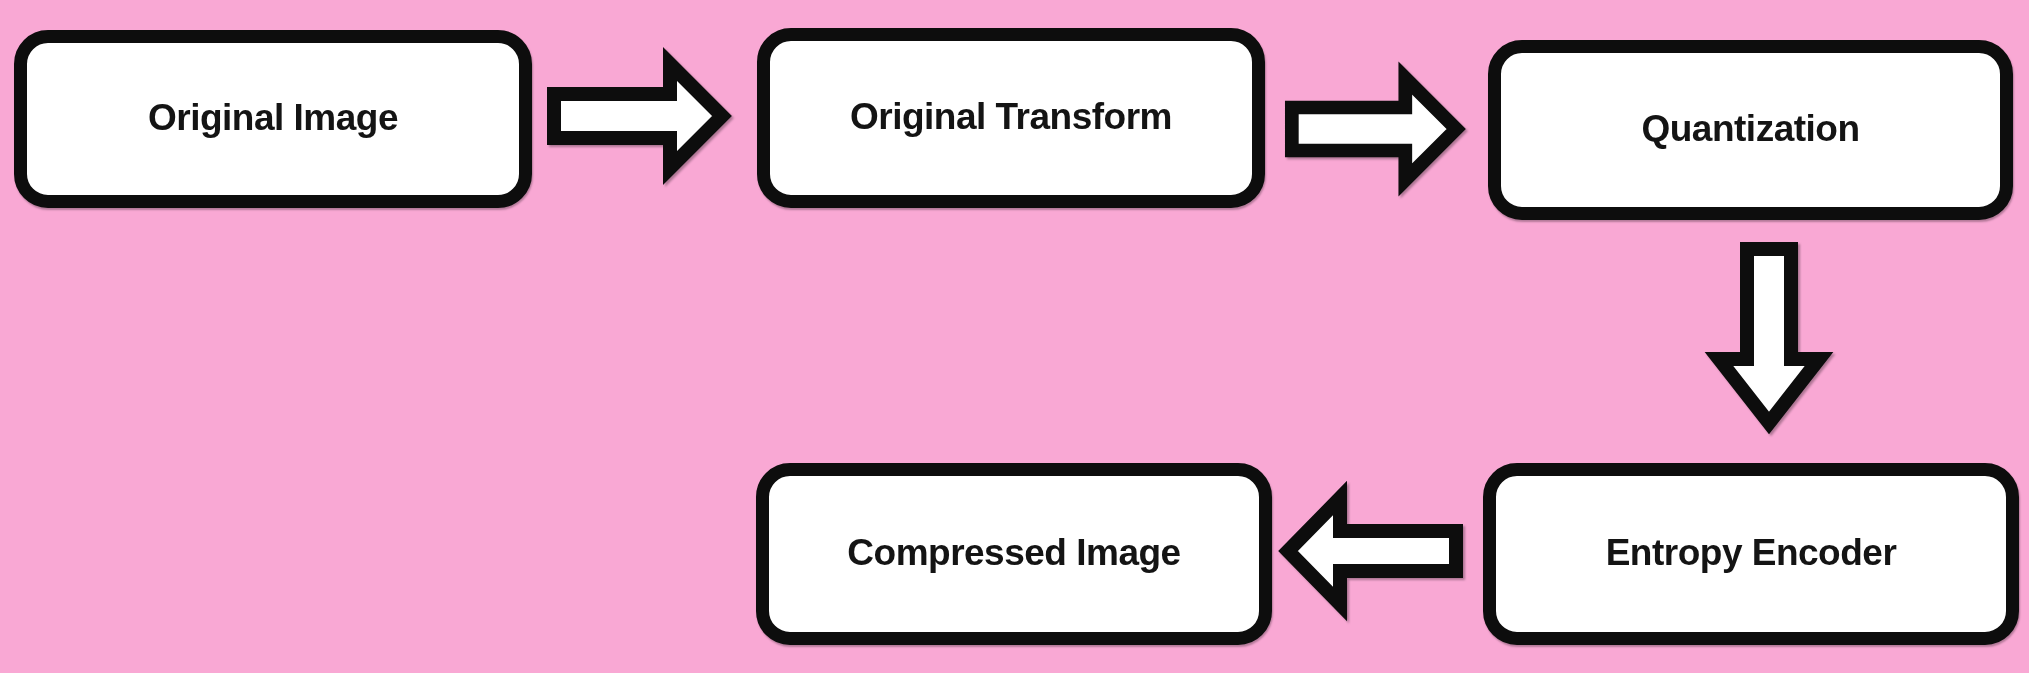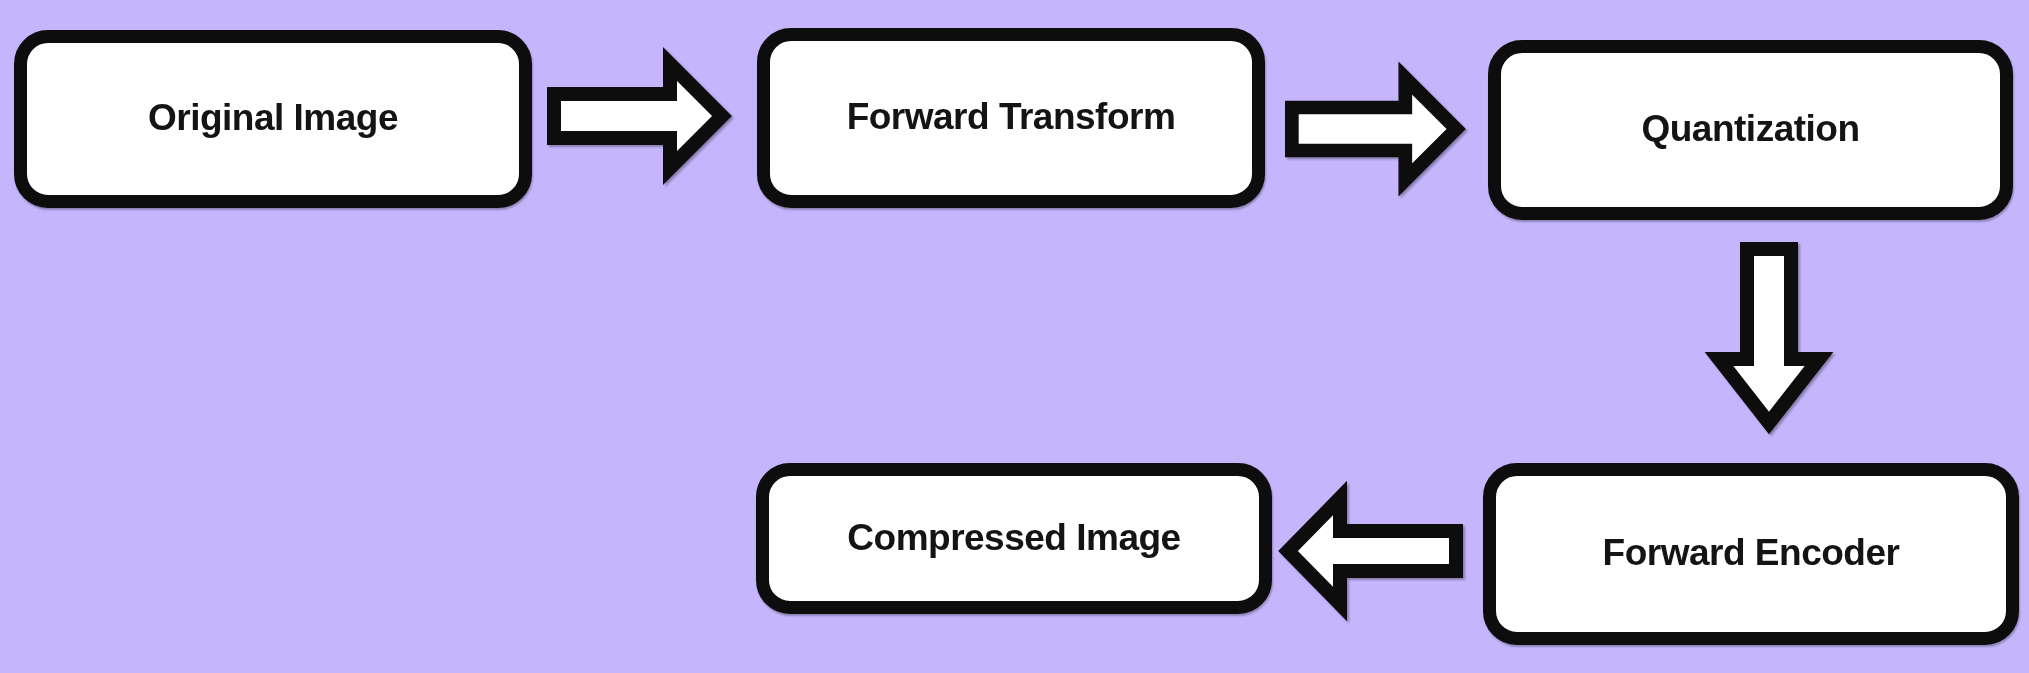--- a/index.html
+++ b/index.html
@@ -4,21 +4,21 @@
 <style>
   html, body {
     margin: 0;
     padding: 0;
     background: #ffffff;
   }
   .canvas {
     position: relative;
     width: 2029px;
     height: 673px;
-    background: #c4b5fd;
+    background: #f9a8d4;
     overflow: hidden;
     font-family: "Liberation Sans", sans-serif;
   }
   .box {
     position: absolute;
     background: #ffffff;
     border: 13px solid #0d0d0d;
     border-radius: 34px;
     display: flex;
     align-items: center;
@@ -43,21 +43,21 @@
     fill: #ffffff;
     stroke: #0d0d0d;
     stroke-width: 14;
     stroke-linejoin: miter;
     stroke-miterlimit: 10;
   }
   
   #node-original    { left: 14px;   top: 30px;  width: 518px; height: 178px; }
   #node-forward     { left: 757px;  top: 28px;  width: 508px; height: 180px; }
   #node-quant       { left: 1488px; top: 28px;  width: 525px; height: 180px; margin-top: 12px; }
-  #node-compressed  { left: 756px;  top: 463px; width: 516px; height: 151px; }
+  #node-compressed  { left: 756px;  top: 463px; width: 516px; height: 182px; }
   #node-entropy     { left: 1483px; top: 463px; width: 536px; height: 182px; }
   
   #arrow-1    { left: 546px;  top: 54px;  width: 184px; height: 124px; }
   #arrow-2    { left: 1284px; top: 66px;  width: 180px; height: 126px; }
   #arrow-down { left: 1707px; top: 241px; width: 124px; height: 193px; }
   #arrow-left { left: 1280px; top: 484px; width: 184px; height: 135px; }
 </style>
 </head>
 <body>
 
@@ -65,21 +65,21 @@
 
   <div class="box" id="node-original">
     <span class="label">Original Image</span>
   </div>
 
   <svg class="arrow" id="arrow-1" viewBox="0 0 184 124" aria-hidden="true">
     <path d="M8 40 H124 V10 L176 62 L124 114 V84 H8 Z"></path>
   </svg>
 
   <div class="box" id="node-forward">
-    <span class="label">Forward Transform</span>
+    <span class="label">Original Transform</span>
   </div>
 
   <svg class="arrow" id="arrow-2" viewBox="0 0 184 124" aria-hidden="true">
     <path d="M8 40 H124 V10 L176 62 L124 114 V84 H8 Z"></path>
   </svg>
 
   <div class="box" id="node-quant">
     <span class="label">Quantization</span>
   </div>
 
@@ -89,16 +89,16 @@
 
   <div class="box" id="node-compressed">
     <span class="label">Compressed Image</span>
   </div>
 
   <svg class="arrow" id="arrow-left" viewBox="0 0 184 135" aria-hidden="true">
     <path d="M176 47 H60 V14 L8 67 L60 120 V87 H176 Z"></path>
   </svg>
 
   <div class="box" id="node-entropy">
-    <span class="label">Forward Encoder</span>
+    <span class="label">Entropy Encoder</span>
   </div>
 
 </div>
 
 </body></html>

